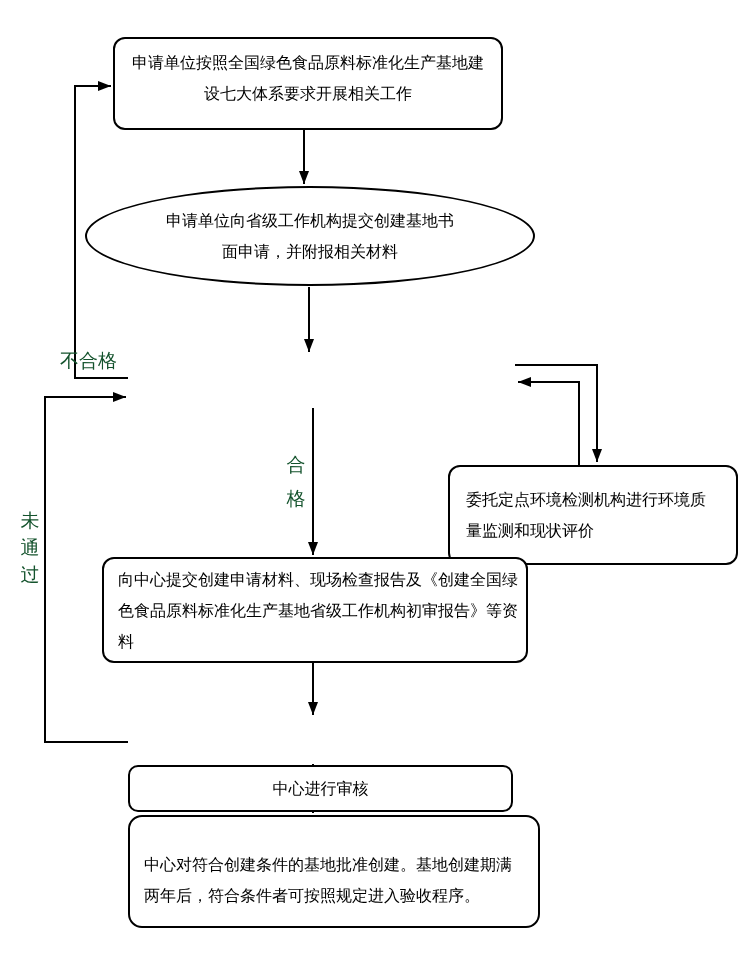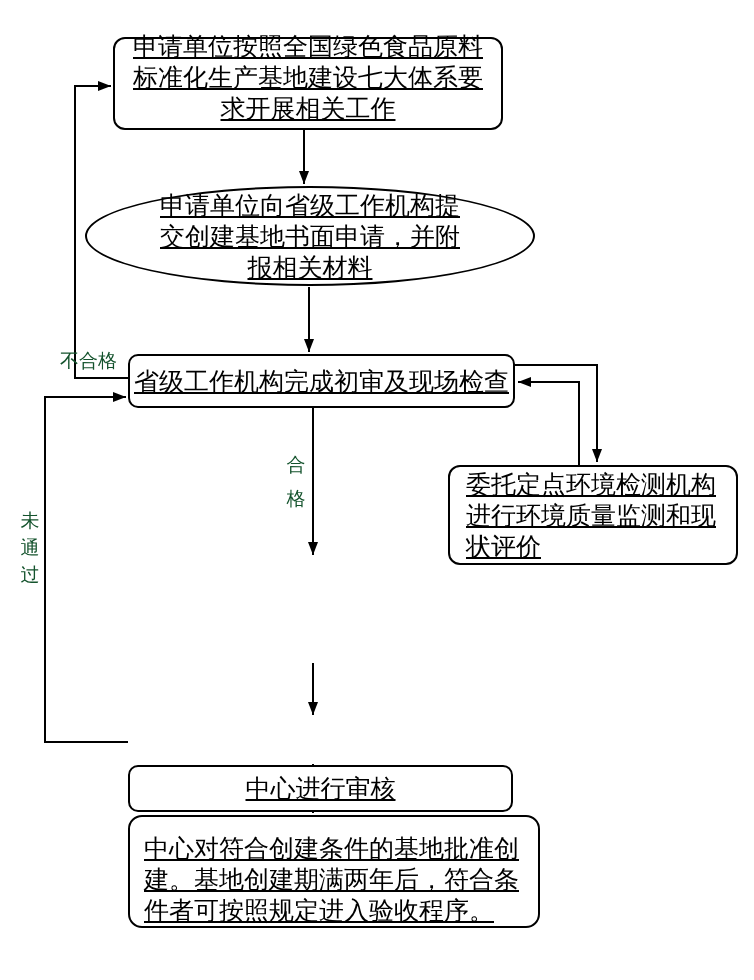--- a/index.html
+++ b/index.html
@@ -24,24 +24,23 @@
   }
   .node {
     position: absolute;
     box-sizing: border-box;
     border: 2.5px solid #000000;
     border-radius: 12px;
     background: #ffffff;
     display: flex;
     align-items: center;
     justify-content: center;
-    font-size: 25px;
+    font-size: 16px;
     line-height: 31px;
     color: #000000;
-    text-decoration: underline;
   }
   .node.ellipse { border-radius: 50%; }
   .node .txt { display: block; }
   .node.center-text .txt { text-align: center; }
   .node.left-text { justify-content: flex-start; }
   .node.left-text .txt { text-align: left; width: 100%; }
   .edge-label {
     position: absolute;
     font-size: 19px;
     line-height: 21px;
@@ -77,28 +76,28 @@
   </svg>
 
   <div class="node center-text" style="left:113px; top:37px; width:390px; height:93px; padding:0 16px 12px 16px;">
     <span class="txt">申请单位按照全国绿色食品原料标准化生产基地建设七大体系要求开展相关工作</span>
   </div>
 
   <div class="node ellipse center-text" style="left:85px; top:186px; width:450px; height:100px;">
     <span class="txt" style="width:300px;">申请单位向省级工作机构提交创建基地书面申请，并附报相关材料</span>
   </div>
 
-  <div class="node center-text" style="left:128px; top:354px; width:387px; height:54px; border-radius:10px;">
-    <span class="txt">省级工作机构完成初审及现场检查</span>
-  </div>
 
   <div class="node left-text" style="left:448px; top:465px; width:290px; height:100px; padding:0 16px;">
     <span class="txt">委托定点环境检测机构进行环境质量监测和现状评价</span>
   </div>
 
+  <div class="node left-text" style="left:102px; top:557px; width:426px; height:106px; padding:0 6px 0 14px;">
+    <span class="txt">向中心提交创建申请材料、现场检查报告及《创建全国绿色食品原料标准化生产基地省级工作机构初审报告》等资料</span>
+  </div>
 
   <div class="node center-text" style="left:128px; top:717px; width:385px; height:47px; border-radius:10px;margin-top:48px;">
     <span class="txt">中心进行审核</span>
   </div>
 
   <div class="node left-text" style="left:128px; top:815px; width:412px; height:113px; padding:16px 12px 0 14px; border-radius:14px;">
     <span class="txt">中心对符合创建条件的基地批准创建。基地创建期满两年后，符合条件者可按照规定进入验收程序。</span>
   </div>
 
   <div class="edge-label" style="left:60px; top:350px;">不合格</div>

